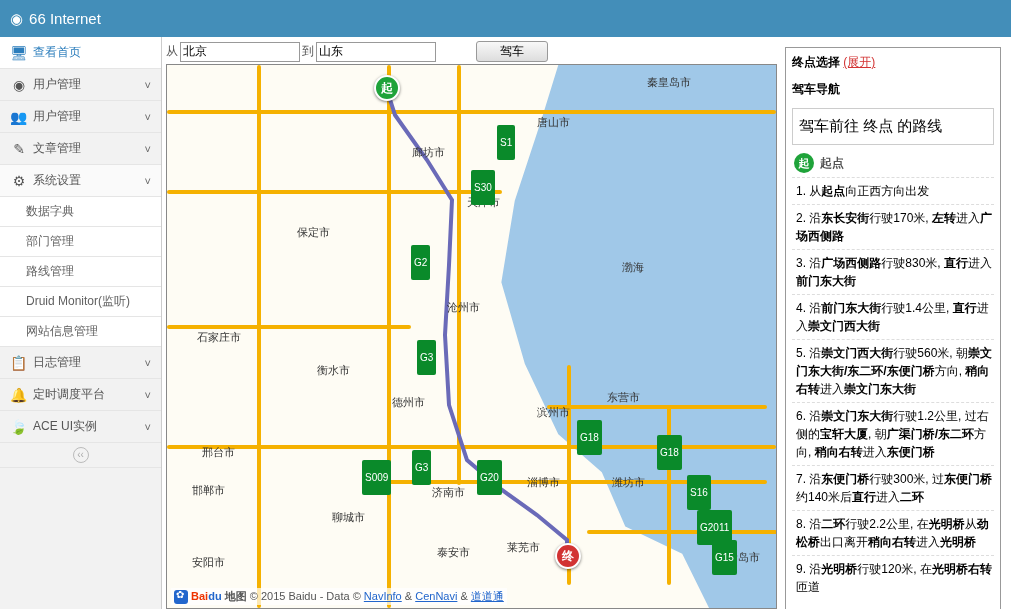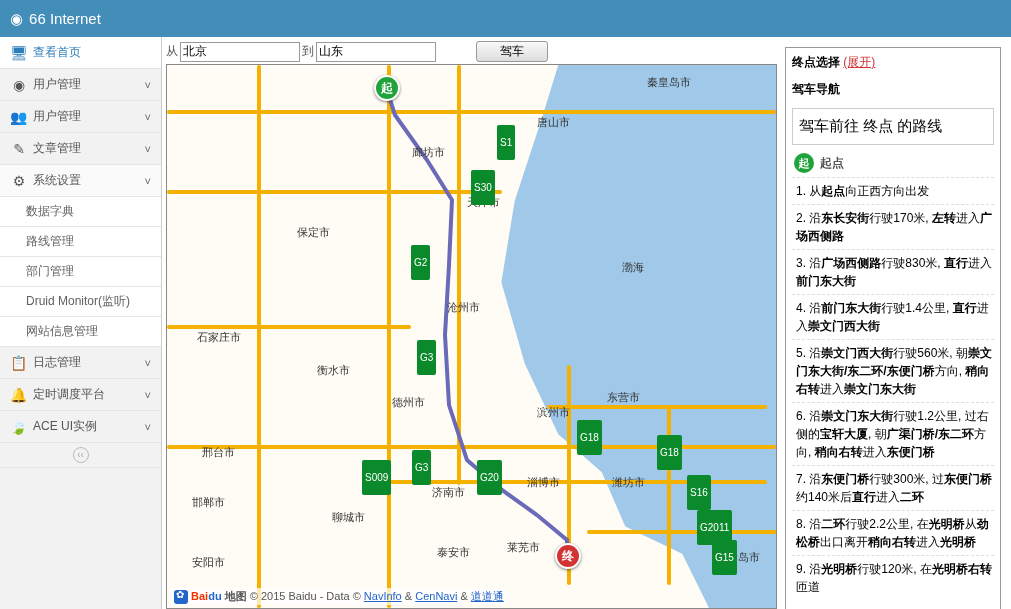--- a/index.html
+++ b/index.html
@@ -81,22 +81,22 @@
           <span class="nav-icon">✎</span>
           <span class="nav-label">文章管理</span>
           <span class="nav-arrow">˅</span>
         </div>
         <div class="nav-item open">
           <span class="nav-icon">⚙</span>
           <span class="nav-label">系统设置</span>
           <span class="nav-arrow">˅</span>
         </div>
         <div class="sub-item">数据字典</div>
+        <div class="sub-item">部门管理</div>
         <div class="sub-item">路线管理</div>
-        <div class="sub-item">部门管理</div>
         <div class="sub-item">Druid Monitor(监听)</div>
         <div class="sub-item">网站信息管理</div>
         <div class="nav-item">
           <span class="nav-icon">📋</span>
           <span class="nav-label">日志管理</span>
           <span class="nav-arrow">˅</span>
         </div>
         <div class="nav-item">
           <span class="nav-icon">🔔</span>
           <span class="nav-label">定时调度平台</span>
@@ -146,21 +146,21 @@
             <div class="city" style="left: 245px; top: 80px;">廊坊市</div>
             <div class="city" style="left: 300px; top: 130px;">天津市</div>
             <div class="city" style="left: 130px; top: 160px;">保定市</div>
             <div class="city" style="left: 280px; top: 235px;">沧州市</div>
             <div class="city" style="left: 30px; top: 265px;">石家庄市</div>
             <div class="city" style="left: 150px; top: 298px;">衡水市</div>
             <div class="city" style="left: 225px; top: 330px;">德州市</div>
             <div class="city" style="left: 35px; top: 380px;">邢台市</div>
             <div class="city" style="left: 370px; top: 340px;">滨州市</div>
             <div class="city" style="left: 440px; top: 325px;">东营市</div>
-            <div class="city" style="left: 25px; top: 430px;">邯郸市</div>
+            <div class="city" style="left: 25px; top: 418px;">邯郸市</div>
             <div class="city" style="left: 265px; top: 420px;">济南市</div>
             <div class="city" style="left: 360px; top: 410px;">淄博市</div>
             <div class="city" style="left: 445px; top: 410px;">潍坊市</div>
             <div class="city" style="left: 165px; top: 445px;">聊城市</div>
             <div class="city" style="left: 25px; top: 490px;">安阳市</div>
             <div class="city" style="left: 270px; top: 480px;">泰安市</div>
             <div class="city" style="left: 340px; top: 475px;">莱芜市</div>
             <div class="city" style="left: 560px; top: 485px;">青岛市</div>
             <div class="city" style="left: 455px; top: 195px;">渤海</div>
           </div>

